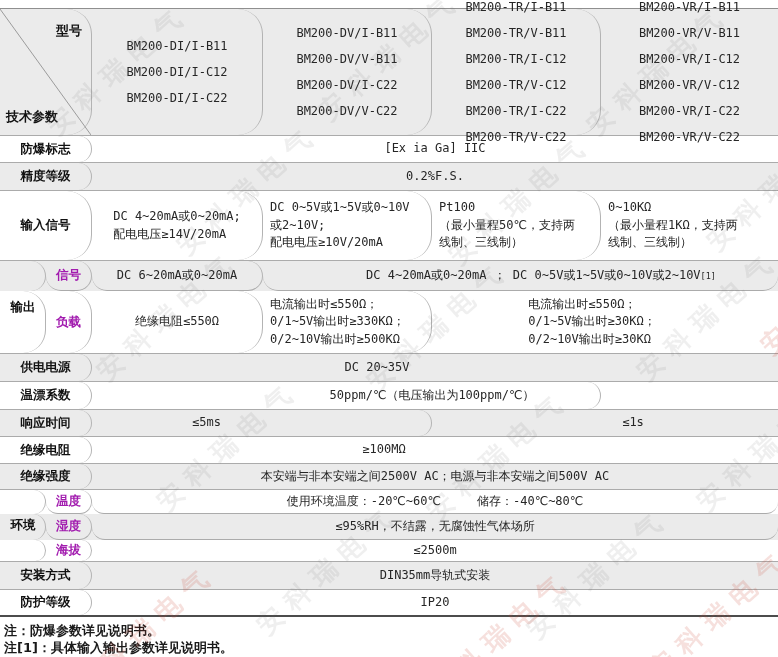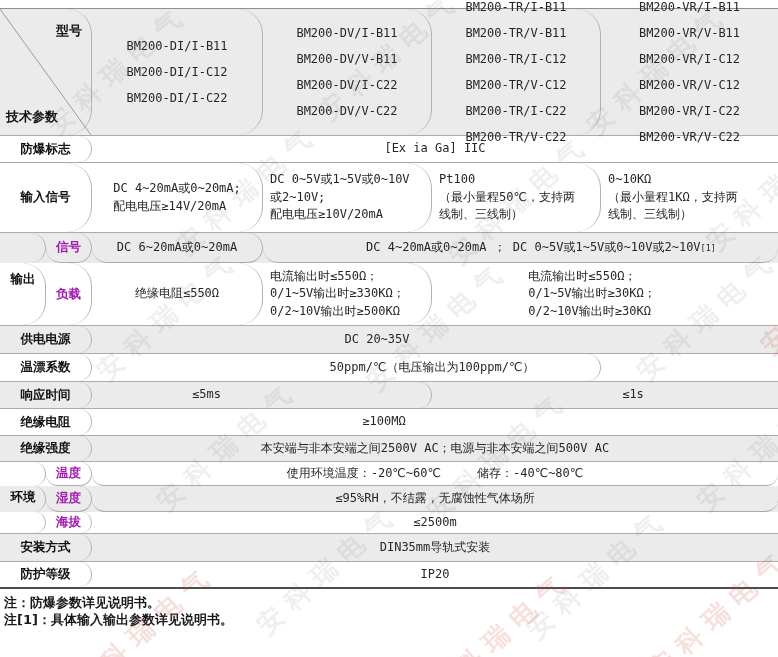--- a/index.html
+++ b/index.html
@@ -139,20 +139,24 @@
 BM200-VR/I-C22
 BM200-VR/V-C22</div>
     </div>
   </div>
 
   <div class="row h27">
     <div class="cell label">防爆标志</div>
     <div class="cell full val">[Ex ia Ga] IIC</div>
   </div>
 
+  <div class="row g h28">
+    <div class="cell label">精度等级</div>
+    <div class="cell full val">0.2%F.S.</div>
+  </div>
 
   <div class="row h70">
     <div class="cell label">输入信号</div>
     <div class="cell w-c1">
       <div class="blk val">DC 4~20mA或0~20mA;
 配电电压≥14V/20mA</div>
     </div>
     <div class="cell w-c2 left">
       <div class="blk val">DC 0~5V或1~5V或0~10V
 或2~10V;

